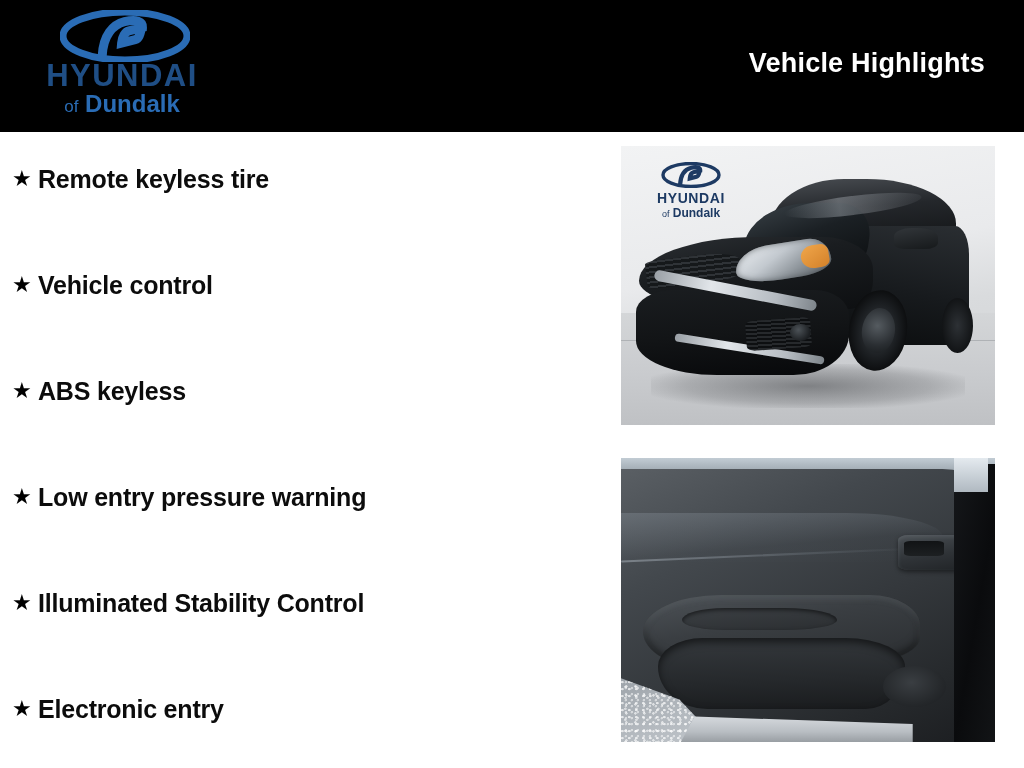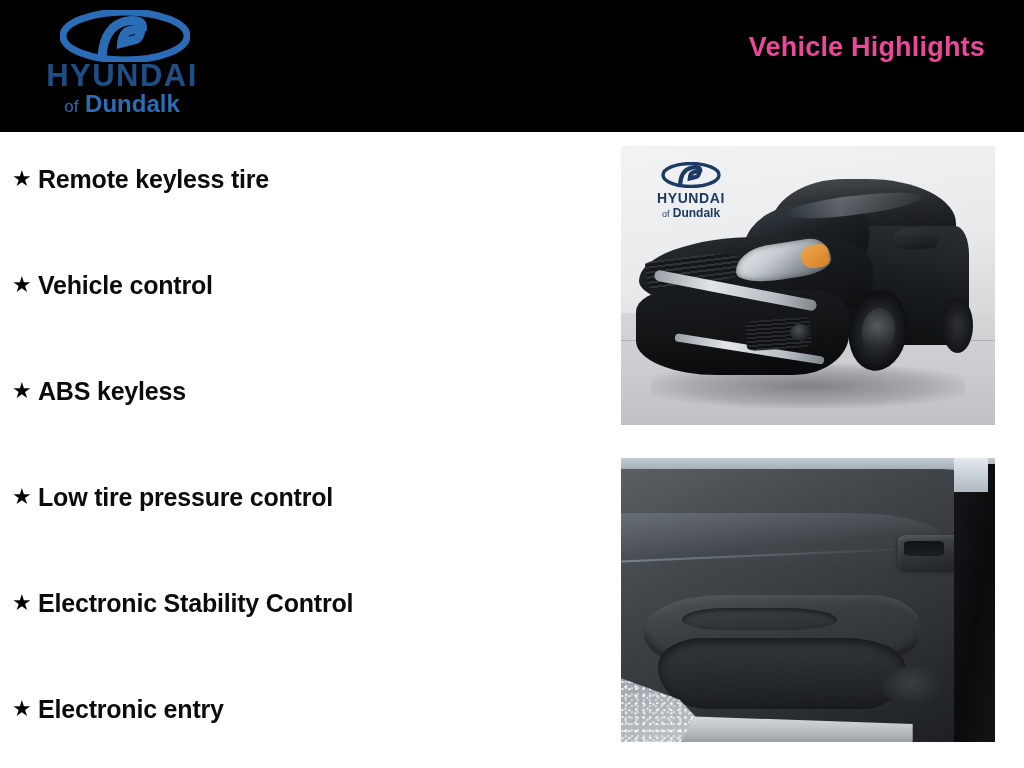--- a/index.html
+++ b/index.html
@@ -64,22 +64,22 @@
     font-family: "Liberation Sans", sans-serif;
   }
   .brand-sub .of {
     font-size: 17px;
     font-weight: normal;
   }
 
   .header-title {
     position: absolute;
     right: 39px;
-    top: 32px;
-    color: #ec4899;
+    top: 48px;
+    color: #ffffff;
     font-size: 27px;
     font-weight: bold;
     letter-spacing: 0.2px;
     white-space: nowrap;
     font-family: "Liberation Sans", sans-serif;
   }
 
   
   .features {
     position: absolute;
@@ -522,26 +522,26 @@
     <span class="feature-label">Vehicle control</span>
   </div>
 
   <div class="feature-row">
     <span class="star-icon">★</span>
     <span class="feature-label">ABS keyless</span>
   </div>
 
   <div class="feature-row">
     <span class="star-icon">★</span>
-    <span class="feature-label">Low tire pressure control</span>
+    <span class="feature-label">Low entry pressure warning</span>
   </div>
 
   <div class="feature-row">
     <span class="star-icon">★</span>
-    <span class="feature-label">Electronic Stability Control</span>
+    <span class="feature-label">Illuminated Stability Control</span>
   </div>
 
   <div class="feature-row">
     <span class="star-icon">★</span>
     <span class="feature-label">Electronic entry</span>
   </div>
 
 </div>
 
 <div class="photo photo-exterior">

